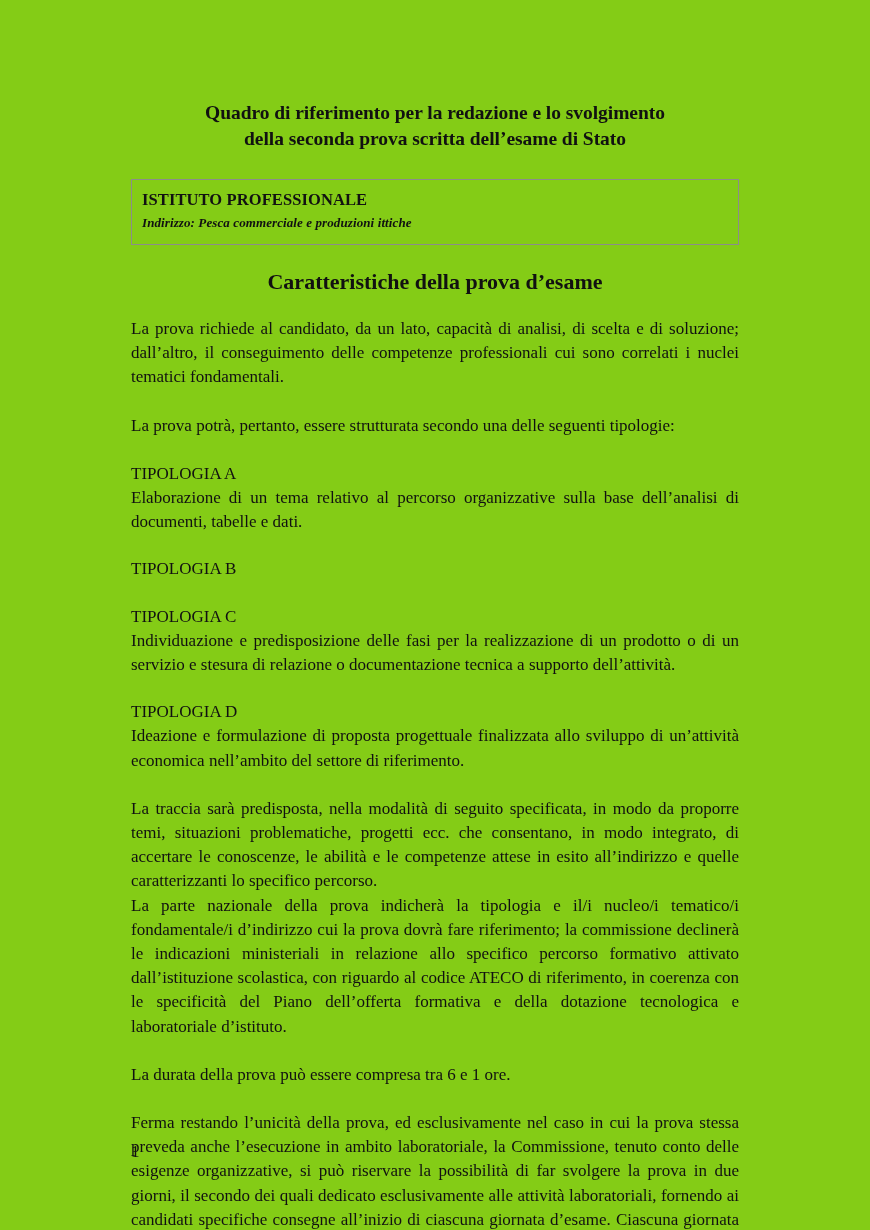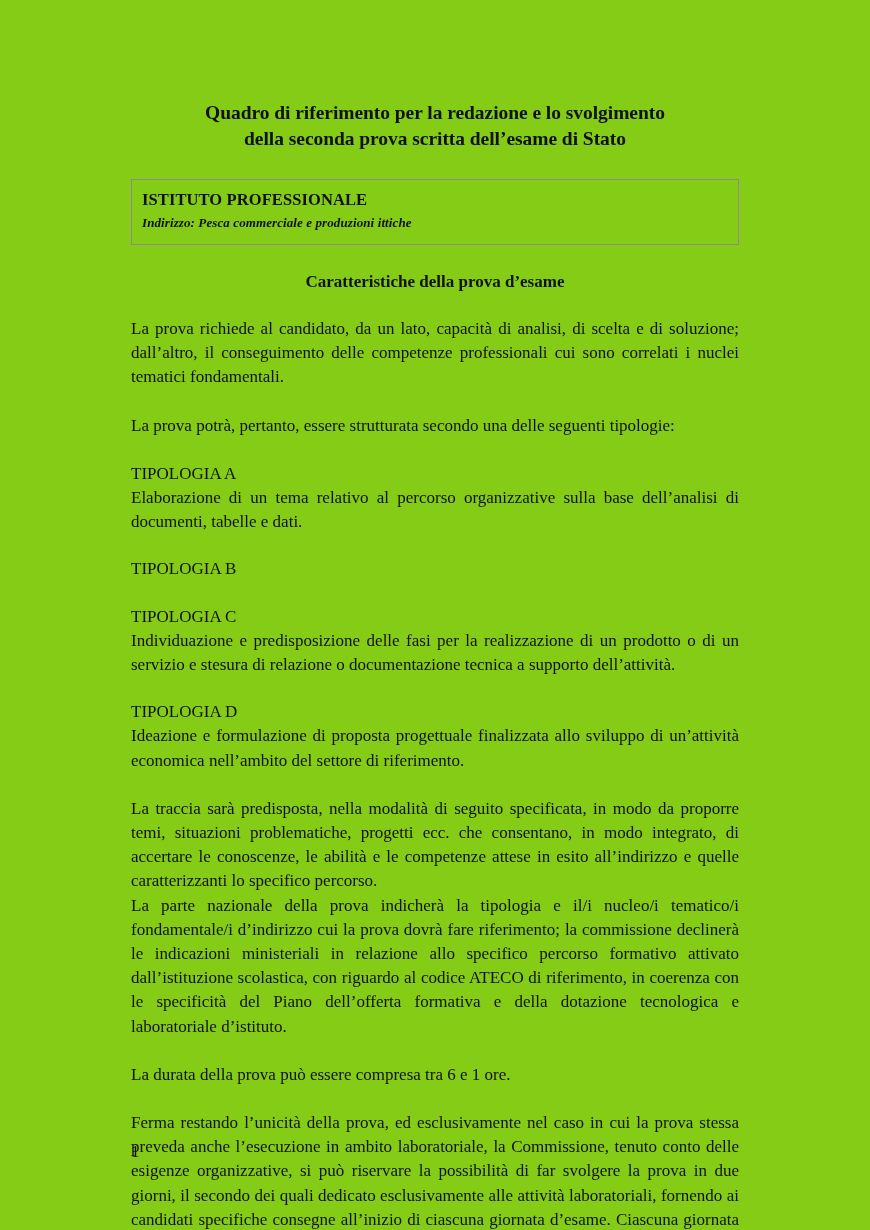--- a/index.html
+++ b/index.html
@@ -67,21 +67,21 @@
     font-size: 13px;
     font-weight: bold;
     font-style: italic;
     line-height: 23px;
     letter-spacing: 0.1px;
   }
 
   
   .section-heading {
     margin-top: 26px;
-    font-size: 17px;
+    font-size: 22px;
     font-weight: bold;
     text-align: center;
     line-height: 22px;
   }
 
   
   .body-block {
     font-size: 17px;
     line-height: 24.2px;
     text-align: justify;

